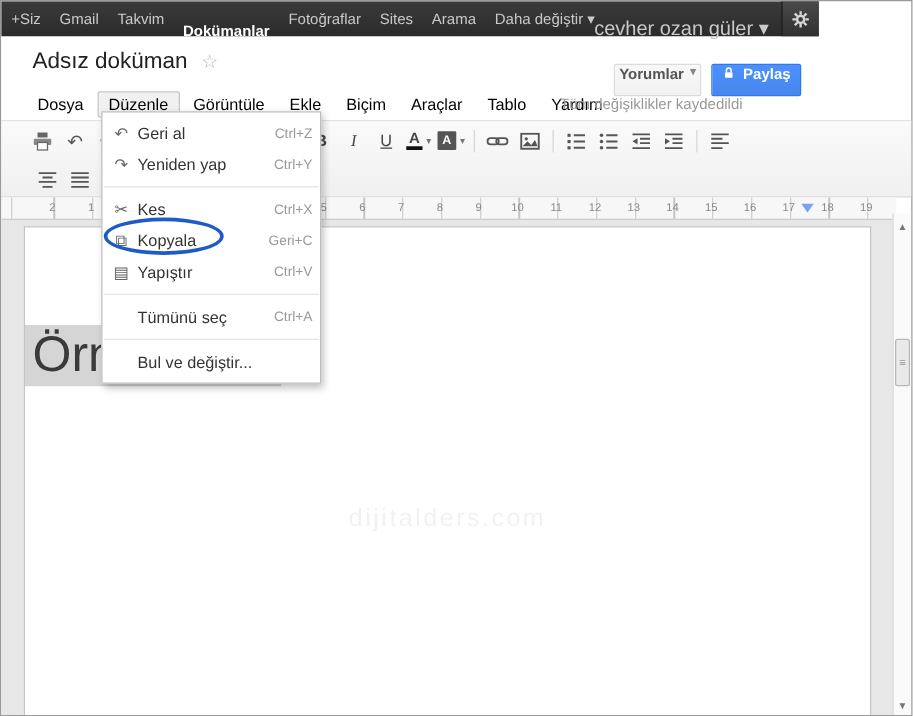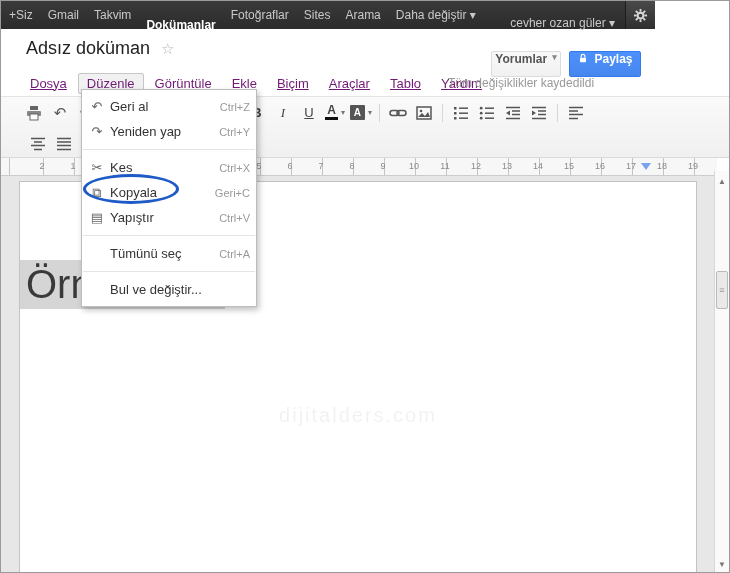--- a/index.html
+++ b/index.html
@@ -7,43 +7,43 @@
   .screen { position:relative; width:730px; height:573px; overflow:hidden;
             border:1px solid #9a9a9a; background:#fff; }
 
   
   .topbar { position:absolute; top:0; left:0; width:654px; height:28px;
             background:linear-gradient(#3a3a3a,#2b2b2b); z-index:30; display:flex; align-items:center; }
   .topnav { display:flex; align-items:center; padding-left:8px; }
   .tn-item { color:#c9c9c9; font-size:12px; margin-right:15px; text-decoration:none; white-space:nowrap; cursor:pointer; }
   .tn-item.active { color:#fff; font-weight:bold;margin-top:20px; }
   .top-right { position:absolute; right:0; top:0; height:28px; display:flex; align-items:center; }
-  .user-menu { color:#c9c9c9; font-size:12px; margin-right:10px; text-decoration:none; cursor:pointer;margin-top:16px; }
+  .user-menu { color:#c9c9c9; font-size:16px; margin-right:10px; text-decoration:none; cursor:pointer;margin-top:16px; }
   .gear-btn { width:30px; height:28px; background:linear-gradient(#4a4a4a,#303030);
               border:none; border-left:1px solid #1c1c1c; cursor:pointer;
               display:flex; align-items:center; justify-content:center; }
 
   
   .doc-header { position:absolute; top:28px; left:0; width:664px; height:67px; background:#fff; }
   .title-row { position:relative; height:40px; }
   .doc-title { position:absolute; left:25px; top:9px; font-size:18px; color:#222; }
   .star { position:absolute; left:160px; top:11px; font-size:15px; color:#b5b5b5; cursor:pointer; }
   .btn { position:absolute; height:26px; border-radius:2px; font-size:12px; font-weight:bold;
          display:flex; align-items:flex-start; justify-content:center; cursor:pointer; }
   .btn-comments { right:104px; top:22px; width:70px; background:linear-gradient(#f8f8f8,#f1f1f1);
                   border:1px solid #dcdcdc; color:#555; }
   .btn-comments .caret { color:#888; margin-left:5px; font-size:9px; }
   .btn-share { right:24px; top:22px; width:72px; background:linear-gradient(#4d90fe,#4787ed);
                border:1px solid #3079ed; color:#fff; }
   .btn-share svg { margin-right:5px; }
 
   
   .menubar { position:absolute; left:20px; top:42px; height:24px; display:flex; align-items:center; }
-  .mb-item { font-size:13px; color:#701a75; padding:2px 8px; margin-right:2px; border:1px solid transparent;
-             border-radius:2px; cursor:pointer; white-space:nowrap;text-decoration:underline; }
+  .mb-item { font-size:13px; color:#000000; padding:2px 8px; margin-right:2px; border:1px solid transparent;
+             border-radius:2px; cursor:pointer; white-space:nowrap; }
   .mb-item.open { background:#f1f1f1; border-color:#c6c6c6; }
   .save-status { font-size:12px; color:#999; margin-left:22px; white-space:nowrap; }
 
   
   .toolbar { position:absolute; top:95px; left:0; width:730px; height:62px;
              background:linear-gradient(#fafafa,#f0f0f0); border-top:1px solid #e3e3e3;
              border-bottom:1px solid #d9d9d9; }
   .tb-row { display:flex; align-items:center; height:31px; padding-left:20px; }
   .tb-btn { min-width:24px; height:24px; display:flex; align-items:center; justify-content:center;
             margin:0 1px; border-radius:2px; cursor:pointer; color:#444; font-size:13px; }

